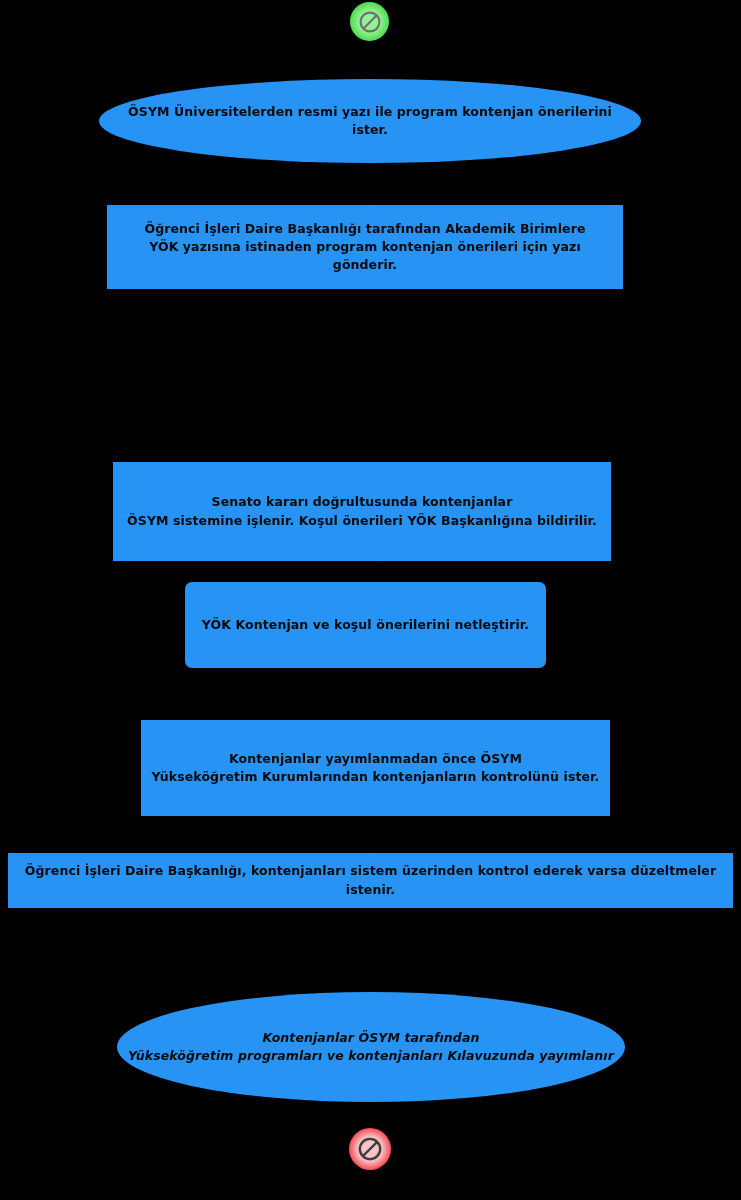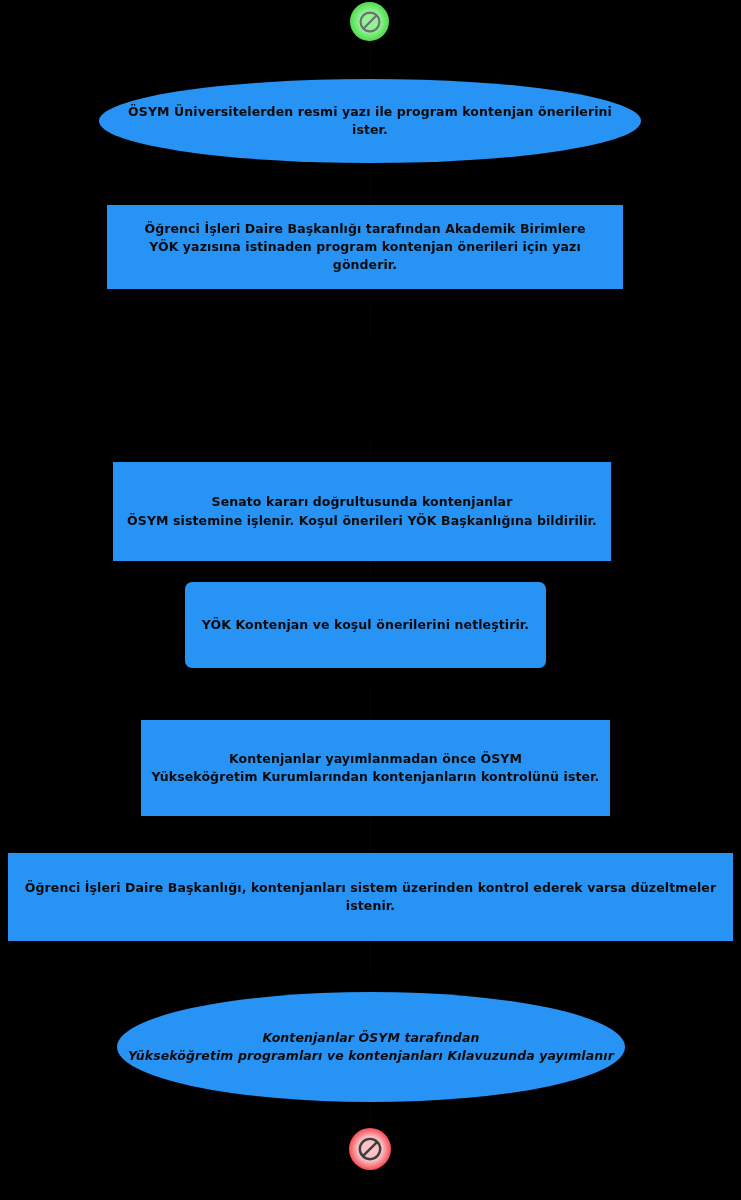--- a/index.html
+++ b/index.html
@@ -112,21 +112,21 @@
 
   <div class="node" style="left:185px; top:582px; width:361px; height:86px;border-radius:7px;">
     <div class="node-label">YÖK Kontenjan ve koşul önerilerini netleştirir.</div>
   </div>
 
   <div class="node" style="left:135px; top:720px; width:469px; height:96px;margin-left:6px;">
     <div class="node-label">Kontenjanlar yayımlanmadan önce ÖSYM
 Yükseköğretim Kurumlarından kontenjanların kontrolünü ister.</div>
   </div>
 
-  <div class="node" style="left:8px; top:853px; width:725px; height:88px;">
+  <div class="node" style="left:8px; top:853px; width:725px; height:55px;">
     <div class="node-label">Öğrenci İşleri Daire Başkanlığı, kontenjanları sistem üzerinden kontrol ederek varsa düzeltmeler istenir.</div>
   </div>
 
   <div class="node ellipse" style="left:117px; top:992px; width:508px; height:110px;font-style:italic;">
     <div class="node-label">Kontenjanlar ÖSYM tarafından
 Yükseköğretim programları ve kontenjanları Kılavuzunda yayımlanır</div>
   </div>
 
   <div class="terminator end" style="left:349px; top:1128px; width:42px; height:42px;">
     <svg class="prohibit-icon" width="26" height="26" viewBox="0 0 24 24">

